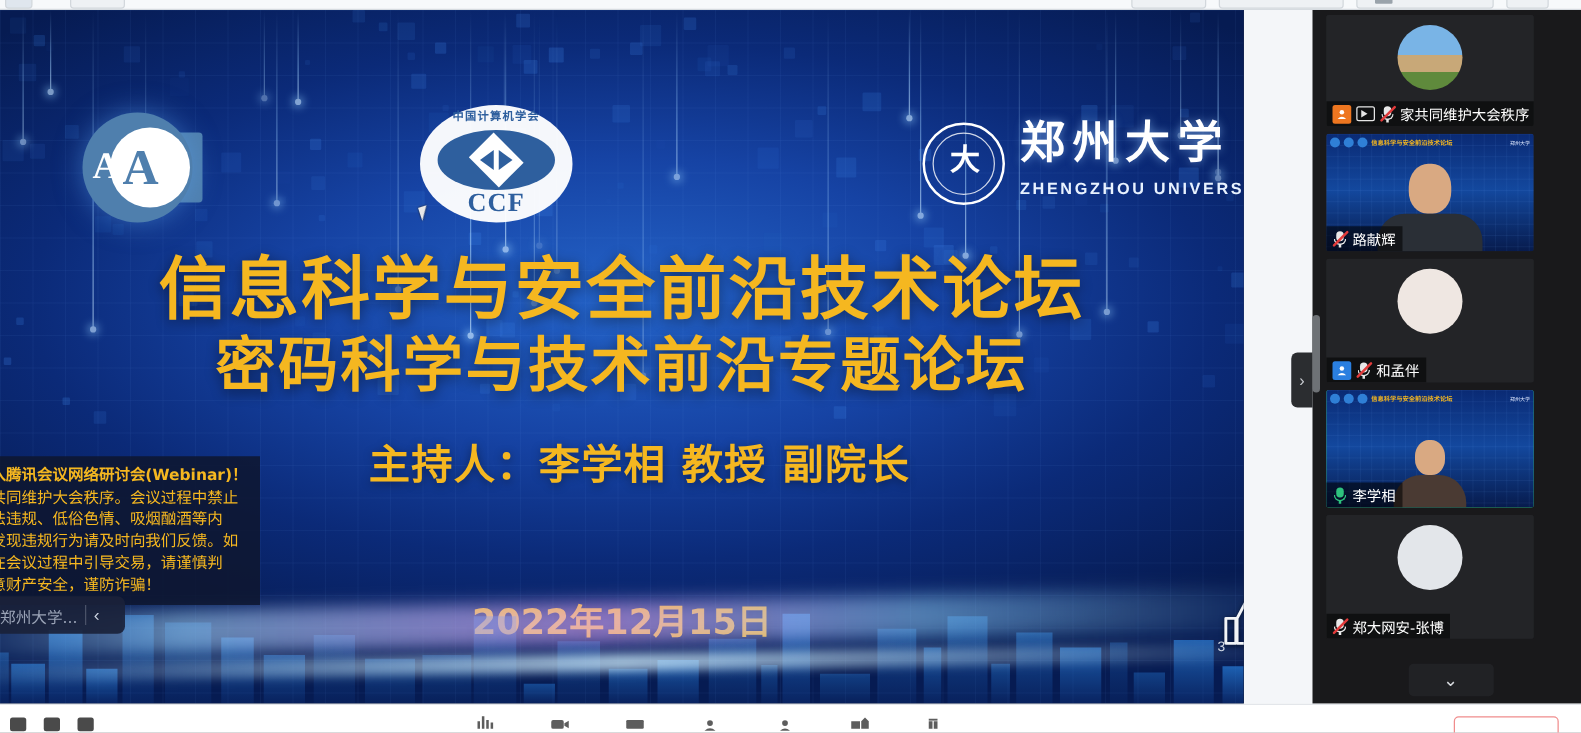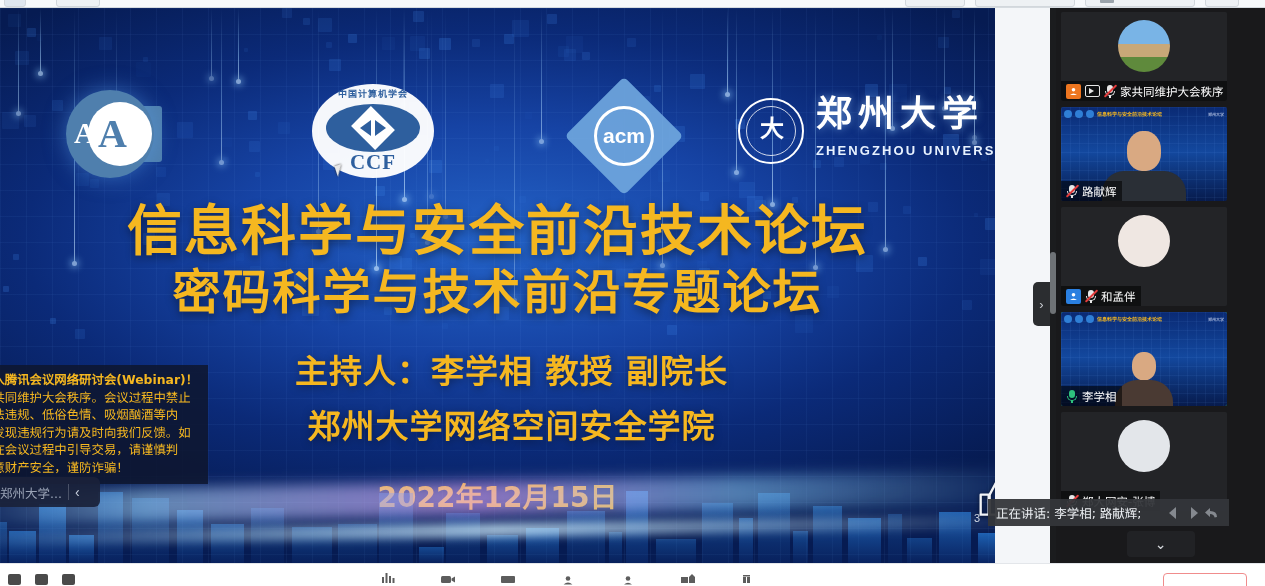--- a/index.html
+++ b/index.html
@@ -71,21 +71,21 @@
   }
   .aaai-sq{ position:absolute; left:56px; top:16px; width:40px; height:56px; background:#4f7fad; border-radius:3px;}
   .aaai-wht{
     position:absolute; left:22px; top:12px; width:64px; height:64px; border-radius:50%;
     background:#fff;
   }
   .aaai-a1{ position:absolute; left:8px; top:28px; font:700 30px/1 "Liberation Serif", serif; color:#fff;}
   .aaai-a2{ position:absolute; left:32px; top:24px; font:700 40px/1 "Liberation Serif", serif; color:#4f7fad;}
   .aaai-i { position:absolute; left:70px; top:24px; width:9px; height:38px; background:#fff;}
 
-  .logo-ccf { position:absolute; left:312px; top:42px; width:122px; height:94px; }
+  .logo-ccf { position:absolute; left:336px; top:42px; width:122px; height:94px; }
   .ccf-ellipse{
     position:absolute; inset:0; border-radius:50%/50%;
     background:#fff; opacity:.96;
   }
   .ccf-top{ position:absolute; left:0; top:6px; width:100%; text-align:center; font:700 9px/1 "DejaVu Sans", sans-serif; color:#2e5f9e; letter-spacing:1px;}
   .ccf-globe{
     position:absolute; left:14px; top:20px; width:94px; height:48px; border-radius:50%;
     background:
       repeating-linear-gradient(90deg, #2e5f9e 0 2px, transparent 2px 11px),
       radial-gradient(ellipse at 50% 50%, #2e5f9e 0 100%);
@@ -472,39 +472,33 @@
         <div class="logo-ccf">
           <div class="ccf-ellipse"></div>
           <div class="ccf-top">中国计算机学会</div>
           <div class="ccf-globe"></div>
           <div class="ccf-dia"></div>
           <div class="ccf-tri-l"></div>
           <div class="ccf-tri-r"></div>
           <div class="ccf-txt">CCF</div>
         </div>
 
-        <div class="logo-acm">
-          <div class="acm-dia"></div>
-          <div class="acm-ring"></div>
-          <div class="acm-txt">acm</div>
-        </div>
 
         <div class="logo-zzu">
           <div class="zzu-seal">
             <div class="zzu-seal-mark">大</div>
           </div>
           <div class="zzu-cn">郑州大学</div>
           <div class="zzu-en">ZHENGZHOU UNIVERSITY</div>
         </div>
       </div>
 
       <div class="t1">信息科学与安全前沿技术论坛</div>
       <div class="t2">密码科学与技术前沿专题论坛</div>
       <div class="h1">主持人：李学相  教授 副院长</div>
-      <div class="h2">郑州大学网络空间安全学院</div>
       <div class="date">2022年12月15日</div>
 
       <div class="sky" id="sky">
           <div class="bldg" style="left:-10px;width:17px;height:41px;opacity:0.50"></div>
           <div class="bldg" style="left:9px;width:27px;height:32px;opacity:0.73"></div>
           <div class="bldg" style="left:39px;width:27px;height:59px;opacity:0.84"></div>
           <div class="bldg" style="left:69px;width:25px;height:28px;opacity:0.79"></div>
           <div class="bldg" style="left:98px;width:25px;height:71px;opacity:0.64"></div>
           <div class="bldg" style="left:132px;width:37px;height:65px;opacity:0.47"></div>
           <div class="bldg" style="left:177px;width:26px;height:53px;opacity:0.68"></div>
@@ -661,34 +655,20 @@
             <span class="arc"></span>
             <span class="stm"></span>
             <span class="slash"></span>
                </span>
                 <span class="nm">郑大网安-张博</span>
               </div>
       </div>
       <div class="rail-scroll down">⌄</div>
     </div>
 
-  <div class="speaking">
-    <span>正在讲话: 李学相; 路献辉;</span>
-    <span class="sp-icons">
-      <svg width="16" height="16" viewBox="0 0 16 16">
-          <path d="M10 2 L3 8 L10 14 Z" fill="#85898f"></path>
-        </svg>
-      <svg width="16" height="16" viewBox="0 0 16 16">
-          <path d="M6 2 L13 8 L6 14 Z" fill="#85898f"></path>
-        </svg>
-      <svg width="17" height="16" viewBox="0 0 17 16">
-          <path d="M13 12 Q13 6 6 6 L6 3 L1 7.5 L6 12 L6 9 Q10 9 10.6 12.6 Z" fill="#85898f"></path>
-        </svg>
-    </span>
-  </div>
 
   <div class="toolbar">
     <div class="tb-left">
       <div class="dot"></div>
       <div class="dot"></div>
       <div class="dot"></div>
     </div>
     <div class="tb-items">
       <div class="tb-ic">
         <svg class="glyph" viewBox="0 0 16 14">

